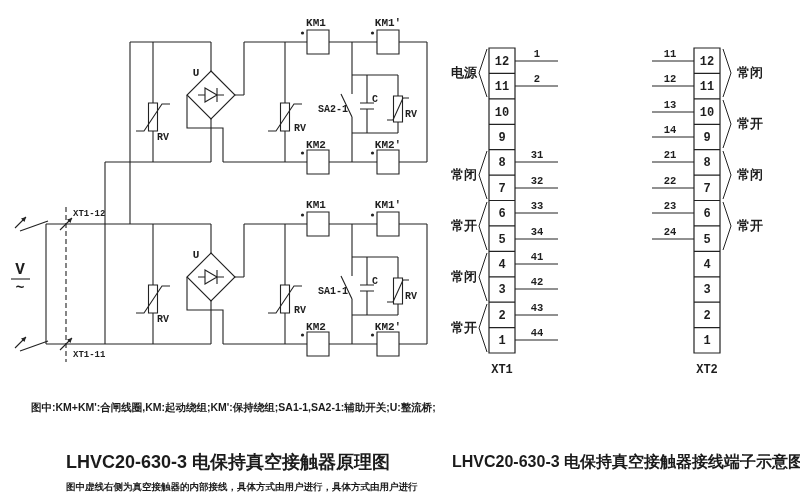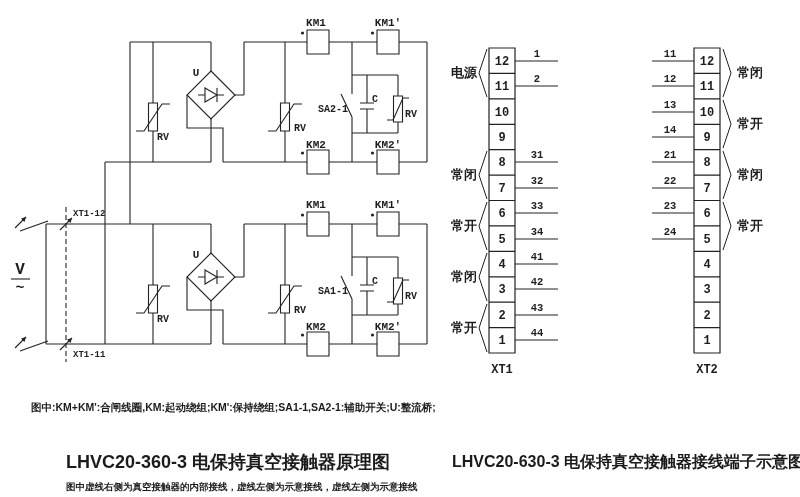--- a/index.html
+++ b/index.html
@@ -191,17 +191,17 @@
     <text class="t-mono" font-size="10.5" text-anchor="middle" x="670" y="235">24</text>
     <text class="t-cjk" font-size="13" x="737" y="77">常闭</text>
     <text class="t-cjk" font-size="13" x="737" y="128">常开</text>
     <text class="t-cjk" font-size="13" x="737" y="179">常闭</text>
     <text class="t-cjk" font-size="13" x="737" y="230">常开</text>
     <text class="t-mono" font-size="12" text-anchor="middle" x="707" y="373">XT2</text>
   </g>
 </svg>
 
 <div class="cap cap-legend1">图中:KM+KM':合闸线圈,KM:起动绕组;KM':保持绕组;SA1-1,SA2-1:辅助开关;U:整流桥;</div>
-<div class="cap cap-title-left">LHVC20-360-3 电保持真空接触器原理图</div>
-<div class="cap cap-note-left">图中虚线右侧为真空接触器的内部接线，虚线左侧为示意接线，虚线左侧为示意接线</div>
+<div class="cap cap-title-left">LHVC20-630-3 电保持真空接触器原理图</div>
+<div class="cap cap-note-left">图中虚线右侧为真空接触器的内部接线，具体方式由用户进行，具体方式由用户进行</div>
 <div class="cap cap-title-right">LHVC20-630-3 电保持真空接触器接线端子示意图</div>
 
 </div>
 
 </body></html>

